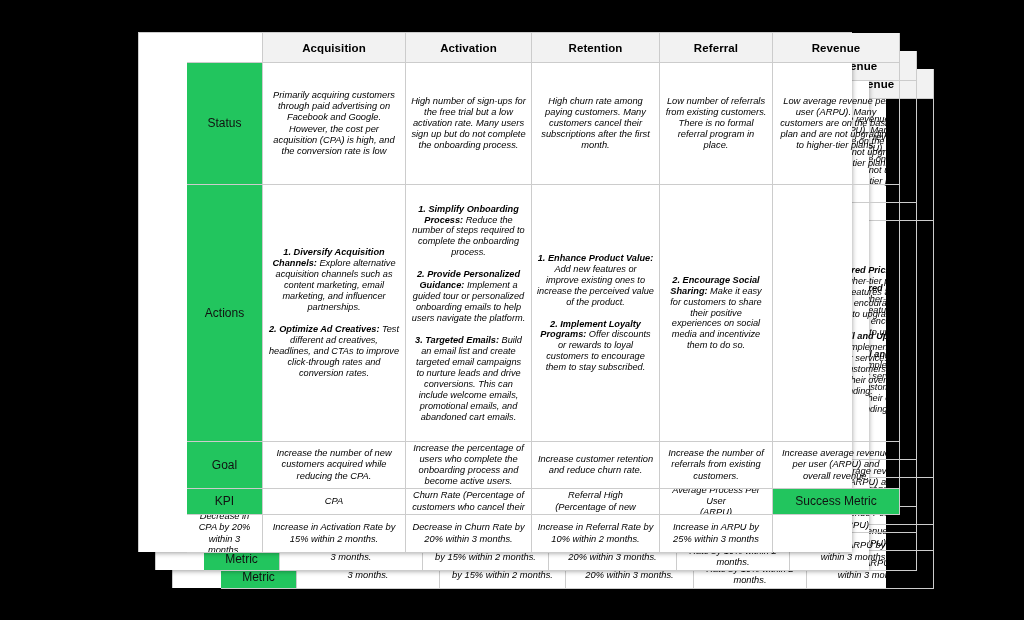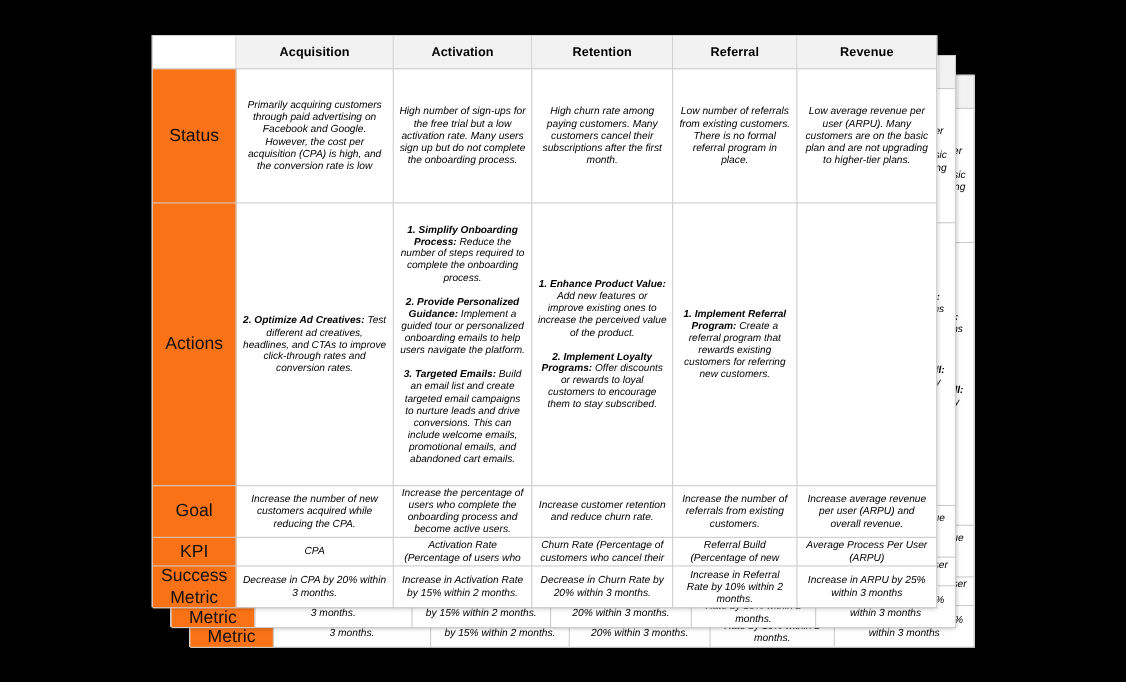--- a/index.html
+++ b/index.html
@@ -23,42 +23,43 @@
 
   .tbl{
     display:grid;
     width:714px;height:520px;
     box-sizing:border-box;
     grid-template-columns:76px 143px 126px 128px 113px 127px;
     grid-template-rows:30px 122px 257px 47px 26px 38px;
     border-top:1px solid #cccccc;
     border-left:1px solid #cccccc;
     background:#fff;
+    padding-left:48px;
   }
   .cell{
     box-sizing:border-box;
     border-right:1px solid #cccccc;
     border-bottom:1px solid #cccccc;
     display:flex;
     align-items:center;
     justify-content:center;
     text-align:center;
     overflow:hidden;
     padding:1px 5px;
   }
   .ch{
     background:#f2f2f2;
     font-weight:bold;
     font-size:11.5px;
     letter-spacing:.1px;
   }
   .corner{background:#ffffff;}
   .rh{
-    background:#f97316;
-    font-size:16px;
+    background:#22c55e;
+    font-size:12px;
     line-height:1.25;
     color:#111;
   }
   .body{
     font-style:italic;
     font-size:9.3px;
     line-height:1.2;
     white-space:pre-line;
   }
   .acts{
@@ -219,50 +220,49 @@
 
     <div class="cell rh">Status</div>
     <div class="cell body">Primarily acquiring customers through paid advertising on Facebook and Google. However, the cost per acquisition (CPA) is high, and the conversion rate is low</div>
     <div class="cell body">High number of sign-ups for the free trial but a low activation rate. Many users sign up but do not complete the onboarding process.</div>
     <div class="cell body">High churn rate among paying customers. Many customers cancel their subscriptions after the first month.</div>
     <div class="cell body">Low number of referrals from existing customers. There is no formal referral program in place.</div>
     <div class="cell body">Low average revenue per user (ARPU). Many customers are on the basic plan and are not upgrading to higher-tier plans.</div>
 
     <div class="cell rh">Actions</div>
     <div class="cell acts">
+          <p><b>1. Diversify Acquisition Channels:</b> Explore alternative acquisition channels such as content marketing, email marketing, and influencer partnerships.</p>
           <p><b>2. Optimize Ad Creatives:</b> Test different ad creatives, headlines, and CTAs to improve click-through rates and conversion rates.</p>
         </div>
     <div class="cell acts">
           <p><b>1. Simplify Onboarding Process:</b> Reduce the number of steps required to complete the onboarding process.</p>
           <p><b>2. Provide Personalized Guidance:</b> Implement a guided tour or personalized onboarding emails to help users navigate the platform.</p>
           <p><b>3. Targeted Emails:</b> Build an email list and create targeted email campaigns to nurture leads and drive conversions. This can include welcome emails, promotional emails, and abandoned cart emails.</p>
         </div>
     <div class="cell acts">
           <p><b>1. Enhance Product Value:</b> Add new features or improve existing ones to increase the perceived value of the product.</p>
           <p><b>2. Implement Loyalty Programs:</b> Offer discounts or rewards to loyal customers to encourage them to stay subscribed.</p>
         </div>
     <div class="cell acts">
-          <p><b>1. Implement Referral Program:</b> Create a referral program that rewards existing customers for referring new customers.</p>
+          <p><b>2. Encourage Social Sharing:</b> Make it easy for customers to share their positive experiences on social media and incentivize them to do so.</p>
         </div>
     <div class="cell acts">
         </div>
 
     <div class="cell rh">Goal</div>
     <div class="cell body">Increase the number of new customers acquired while reducing the CPA.</div>
     <div class="cell body">Increase the percentage of users who complete the onboarding process and become active users.</div>
     <div class="cell body">Increase customer retention and reduce churn rate.</div>
     <div class="cell body">Increase the number of referrals from existing customers.</div>
     <div class="cell body">Increase average revenue per user (ARPU) and overall revenue.</div>
 
     <div class="cell rh">KPI</div>
     <div class="cell body">CPA</div>
-    <div class="cell body">Activation Rate
-(Percentage of users who</div>
     <div class="cell body">Churn Rate (Percentage of customers who cancel their</div>
-    <div class="cell body">Referral Build
+    <div class="cell body">Referral High
 (Percentage of new</div>
     <div class="cell body">Average Process Per User
 (ARPU)</div>
 
     <div class="cell rh">Success Metric</div>
     <div class="cell body">Decrease in CPA by 20% within 3 months.</div>
     <div class="cell body">Increase in Activation Rate by 15% within 2 months.</div>
     <div class="cell body">Decrease in Churn Rate by 20% within 3 months.</div>
     <div class="cell body">Increase in Referral Rate by 10% within 2 months.</div>
     <div class="cell body">Increase in ARPU by 25% within 3 months</div>

